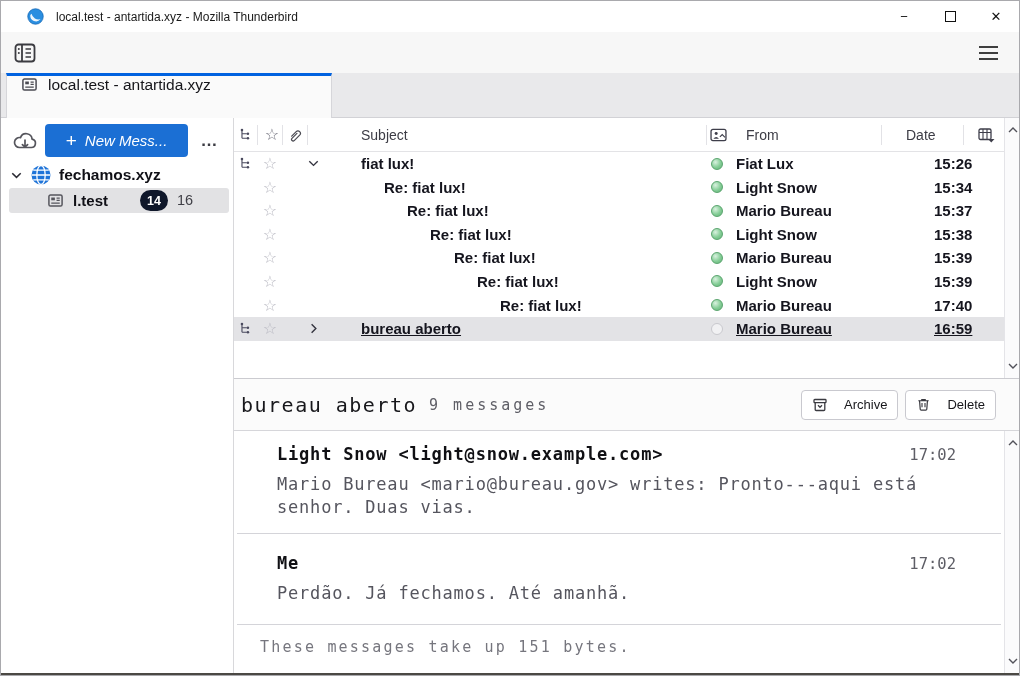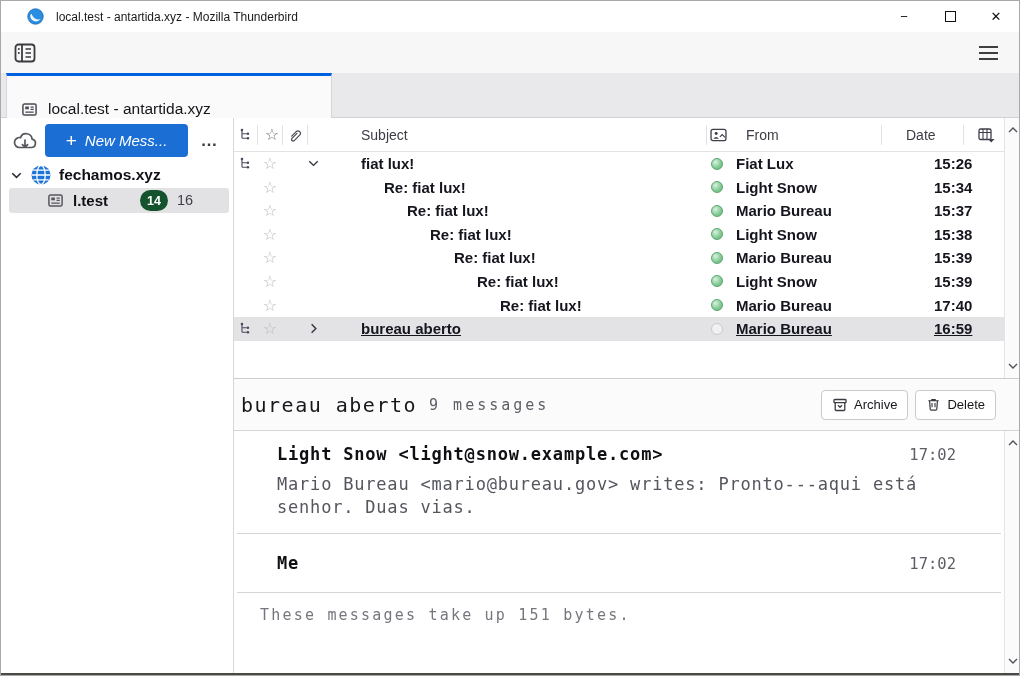--- a/index.html
+++ b/index.html
@@ -18,42 +18,42 @@
   
   .toolbar { position:absolute; left:0; top:31px; width:100%; height:41px; background:#f7f7f7; display:flex; align-items:center; }
   .spaces-btn { margin-left:8px; width:32px; height:30px; display:flex; align-items:center; justify-content:center; border-radius:4px; }
   .appmenu-btn { margin-left:auto; margin-right:14px; width:34px; height:30px; display:flex; align-items:center; justify-content:center; border-radius:4px; }
   .burger { position:relative; width:19px; height:2px; background:#3f3f3f; }
   .burger:before, .burger:after { content:""; position:absolute; left:0; width:19px; height:2px; background:#3f3f3f; }
   .burger:before { top:-6px; } .burger:after { top:6px; }
 
   
   .tabbar { position:absolute; left:0; top:72px; width:100%; height:45px; background:#e9e9eb; border-bottom:1px solid #d2d2d6; }
-  .tab { position:absolute; left:5px; top:0; width:326px; height:45px; background:#fafafa; border-top:3px solid #0062e0; border-left:1px solid #d6d6da; border-right:1px solid #d6d6da; display:flex; align-items:flex-end; }
+  .tab { position:absolute; left:5px; top:0; width:326px; height:45px; background:#fafafa; border-top:3px solid #0062e0; border-left:1px solid #d6d6da; border-right:1px solid #d6d6da; display:flex; align-items:flex-start; }
   .tab-icon { margin-left:14px; }
   .tab-label { margin-left:10px; font-size:15.5px; color:#15151a; white-space:nowrap; }
 
   
   .main { position:absolute; left:0; top:117px; width:100%; height:555px; background:#fff; }
 
   
   .folder-pane { position:absolute; left:0; top:0; width:233px; height:555px; background:#fff; border-right:1px solid #d8d8db; }
   .get-btn { position:absolute; left:8px; top:8px; width:32px; height:30px; display:flex; align-items:center; justify-content:center; border-radius:4px; }
   .newmsg-btn { position:absolute; left:44px; top:6px; width:143px; height:33px; background:#1b6fd4; color:#fff; border:none; border-radius:4px; display:flex; align-items:center; justify-content:center; gap:8px; font-family:inherit; }
   .newmsg-plus { font-size:19px; font-weight:400; line-height:1; }
   .newmsg-label { font-size:15px; white-space:nowrap;font-style:italic; }
   .more-btn { position:absolute; left:191px; top:6px; width:36px; height:33px; display:flex; align-items:center; justify-content:center; font-size:17px; font-weight:700; letter-spacing:2px; color:#3c3c43; border-radius:4px; }
   .acct-row { position:absolute; left:0; top:44px; width:233px; height:26px; }
   .acct-twisty { position:absolute; left:8px; top:6px; }
   .acct-globe { position:absolute; left:29px; top:2px; }
   .acct-name { position:absolute; left:58px; top:0; line-height:26px; font-size:15.5px; font-weight:700; color:#101016; }
   .folder-row { position:absolute; left:8px; top:70px; width:220px; height:25px; background:#e2e2e4; border-radius:3px; }
   .folder-icon { position:absolute; left:38px; top:4px; }
   .folder-name { position:absolute; left:64px; top:0; line-height:25px; font-size:15px; font-weight:700; color:#101016; }
-  .folder-badge { position:absolute; left:131px; top:2px; min-width:27px; height:21px; padding:0 7px; border-radius:11px; background:#14532d; color:#fff; font-size:12.5px; font-weight:700; display:flex; align-items:center; justify-content:center; }
+  .folder-badge { position:absolute; left:131px; top:2px; min-width:27px; height:21px; padding:0 7px; border-radius:11px; background:#0f172a; color:#fff; font-size:12.5px; font-weight:700; display:flex; align-items:center; justify-content:center; }
   .folder-total { position:absolute; left:168px; top:0; line-height:25px; font-size:14.5px; color:#3f3f46; }
 
   
   .thread-pane { position:absolute; left:233px; top:0; width:770px; height:260px; background:#fff; }
   .thead { position:relative; height:34px; border-bottom:1px solid #e3e3e6; }
   .thead .sep { position:absolute; top:7px; width:1px; height:20px; background:#e2e2e6; }
   .hlabel { position:absolute; top:0; line-height:34px; font-size:14px; color:#3c3c45; }
   .hicon { position:absolute; }
   .hstar { position:absolute; left:28px; top:0; width:20px; text-align:center; line-height:34px; font-size:16px; color:#6e6e7a; }
   .trows { position:relative; }
@@ -77,21 +77,21 @@
   .thread-scroll { left:1003px; top:0; height:260px; }
   .msg-scroll { left:1003px; top:313px; height:242px; }
   .scr-btn { position:absolute; left:0; width:16px; height:16px; display:flex; align-items:center; justify-content:center; }
   .scr-up { top:4px; } .scr-down { bottom:4px; }
 
   
   .msgbar { position:absolute; left:233px; top:260px; width:787px; height:53px; background:#fbfbfb; border-top:1px solid #cbcbd0; border-bottom:1px solid #d6d6da; display:flex; align-items:center; padding-left:7px; }
   .msgbar-subject { font-family:"DejaVu Sans Mono", monospace; font-size:20px; letter-spacing:1.5px; color:#17171b; white-space:nowrap; }
   .msgbar-count { margin-left:12px; font-family:"DejaVu Sans Mono", monospace; font-size:15px; letter-spacing:3px; color:#5e5e66; white-space:nowrap; }
   .msgbar-actions { margin-left:auto; margin-right:25px; display:flex; gap:7px; }
-  .mbtn { display:flex; align-items:center; gap:6px; height:30px; padding:0 10px; border:1px solid #c9c9cf; border-radius:4px; background:#fff; font-family:inherit; font-size:13px; color:#17171b; }
+  .mbtn { display:flex; align-items:center; gap:16px; height:30px; padding:0 10px; border:1px solid #c9c9cf; border-radius:4px; background:#fff; font-family:inherit; font-size:13px; color:#17171b; }
 
   
   .message-pane { position:absolute; left:233px; top:313px; width:770px; height:242px; background:#fff; overflow:hidden; }
   .msg { padding:13px 48px 14px 43px; }
   .msg.second { padding-top:19px; padding-bottom:19px; }
   .msg-head { display:flex; align-items:baseline; }
   .sender { font-family:"DejaVu Sans Mono", monospace; font-weight:700; font-size:17px; letter-spacing:0.8px; color:#101014; white-space:nowrap; }
   .mtime { margin-left:auto; font-family:"DejaVu Sans Mono", monospace; font-size:15.5px; color:#5e5e66; }
   .mbody { margin-top:9px; font-family:"DejaVu Sans Mono", monospace; font-size:17px; letter-spacing:0.8px; line-height:23px; color:#55555e; max-width:700px; }
   .divider { height:0; border-top:1px solid #d4d4d9; margin:0 3px; }
@@ -357,20 +357,21 @@
           <span class="mtime">17:02</span>
         </div>
         <div class="mbody">Mario Bureau &lt;mario@bureau.gov&gt; writes: Pronto---aqui está senhor. Duas vias.</div>
       </div>
       <div class="divider"></div>
       <div class="msg second">
         <div class="msg-head">
           <span class="sender">Me</span>
           <span class="mtime">17:02</span>
         </div>
+        <div class="mbody">Perdão. Já fechamos. Até amanhã.</div>
       </div>
       <div class="divider"></div>
       <div class="msg-footer">These messages take up 151 bytes.</div>
     </div>
 
     <div class="vscroll msg-scroll">
       <span class="scr-btn scr-up">
         <svg width="10" height="6" viewBox="0 0 10 6">
             <path d="M1 5 L5 1 L9 5" fill="none" stroke="#52525a" stroke-width="1.4"></path>
           </svg>

